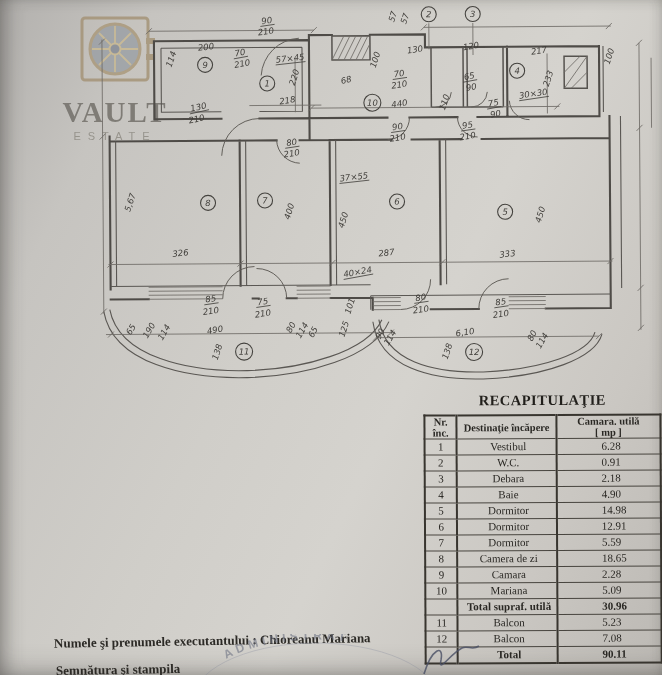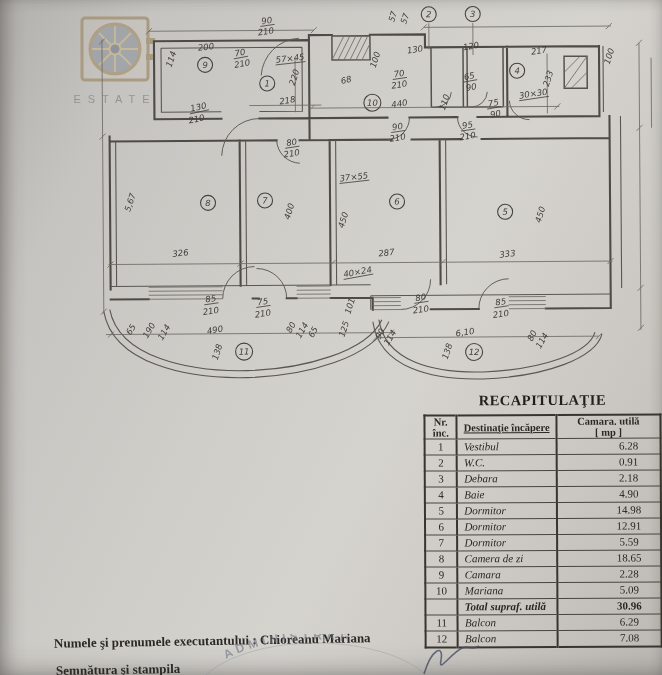--- a/index.html
+++ b/index.html
@@ -26,23 +26,23 @@
   .logo-sub{font:11px "Liberation Sans",sans-serif;letter-spacing:7px;color:#8f8c84;text-align:center;width:170px;margin-top:1px;}
   
   .recap{position:absolute;left:424px;top:392px;width:238px;transform:rotate(-0.3deg);color:#28261f;}
   .recap-title{text-align:center;font:bold 14.5px "Liberation Serif",serif;letter-spacing:.5px;color:#211f1b;}
   .recap table{border-collapse:collapse;width:100%;margin-top:5px;font:11px "Liberation Serif",serif;color:#2a2824;}
   .recap th,.recap td{border:1px solid #48453f;padding:0 3px;height:15px;line-height:1.05;}
   .recap table{border:2px solid #38352f;}
   .recap th{font-weight:bold;font-size:10.5px;text-align:center;vertical-align:middle;}
   .recap .c-nr{width:30px;text-align:center;border-right:2px solid #38352f;}
   .recap th.h-nr{border-right:2px solid #38352f;}
-  .recap .c-dest{width:120px;text-align:left;padding-left:6px;border-right:2px solid #38352f;font-style:italic;}
-  .recap th.h-dest{border-right:2px solid #38352f;text-decoration:underline;}
-  .recap .c-mp{width:74px;text-align:center;padding-right:4px;padding-left:44px;}
+  .recap .c-dest{width:120px;text-align:center;padding-left:6px;border-right:2px solid #38352f;}
+  .recap th.h-dest{border-right:2px solid #38352f;}
+  .recap .c-mp{width:74px;text-align:left;padding-right:4px;padding-left:44px;}
   .recap tr.bold td{font-weight:bold;}
   
   .foot1{position:absolute;left:54px;top:633px;font:bold 13px "Liberation Serif",serif;color:#2c2a26;transform:rotate(-1deg);}
   .foot2{position:absolute;left:56px;top:662px;font:bold 13px "Liberation Serif",serif;color:#2c2a26;transform:rotate(-1deg);}
   .stamp{position:absolute;left:188px;top:634px;opacity:.6;}
   .stamp text{font:bold 12px "Liberation Sans",sans-serif;letter-spacing:4px;fill:#6f7484;}
   .stamp path{stroke:#80859a;stroke-width:1;fill:none;opacity:.5;}
   .sig{position:absolute;left:412px;top:640px;opacity:.8;}
 </style>
 </head>
@@ -57,20 +57,21 @@
       <g stroke="#c8b891" stroke-width="1.8">
         <line x1="85" y1="12" x2="85" y2="58"></line>
           <line x1="62" y1="35" x2="108" y2="35"></line>
         <line x1="69" y1="19" x2="101" y2="51"></line>
           <line x1="101" y1="19" x2="69" y2="51"></line>
       </g>
       <circle cx="85" cy="35" r="5.5" fill="#868b96" stroke="#c8b891" stroke-width="2"></circle>
       <rect x="116" y="24" width="9" height="6" fill="#a59478"></rect>
       <rect x="116" y="40" width="9" height="6" fill="#a59478"></rect>
     </svg>
+    <div class="logo-brand">VAULT</div>
     <div class="logo-sub">ESTATE</div>
   </div>
 
   <svg class="plan" width="662" height="390" viewBox="0 0 662 390">
 
     <path class="w2" d="M155,40 H310 V118 M155,40 V118 H222 M260,118 H310
       M310,35 H333 M371,35 H426 V48 H600 M310,35 V70 M310,95 V140
       M600,48 V118 M610,118 V288 M508,48 V118
       M262,118 H388 M410,118 H458 M478,118 H600
       M110,135 V288 M110,140 H277 M300,140 H392 M412,140 H462 M482,140 H610
@@ -457,26 +458,31 @@
             <td class="c-mp">5.09</td>
           </tr>
           <tr class="bold">
             <td class="c-nr"></td>
             <td class="c-dest">Total supraf. utilă</td>
             <td class="c-mp">30.96</td>
           </tr>
           <tr>
             <td class="c-nr">11</td>
             <td class="c-dest">Balcon</td>
-            <td class="c-mp">6.29</td>
+            <td class="c-mp">5.23</td>
           </tr>
           <tr>
             <td class="c-nr">12</td>
             <td class="c-dest">Balcon</td>
             <td class="c-mp">7.08</td>
+          </tr>
+          <tr class="bold">
+            <td class="c-nr"></td>
+            <td class="c-dest">Total</td>
+            <td class="c-mp">90.11</td>
           </tr>
         </tbody>
     </table>
   </div>
 
   <div class="foot1">Numele şi prenumele executantului : Chioreanu Mariana</div>
   <div class="foot2">Semnătura şi stampila</div>
 
   <svg class="stamp" width="256" height="42" viewBox="0 0 256 42">
     <defs>

